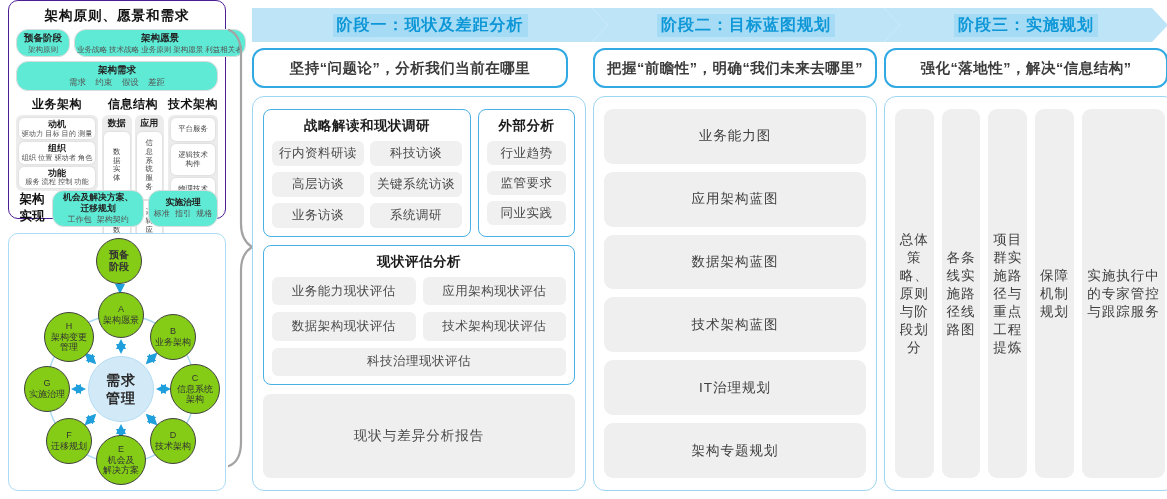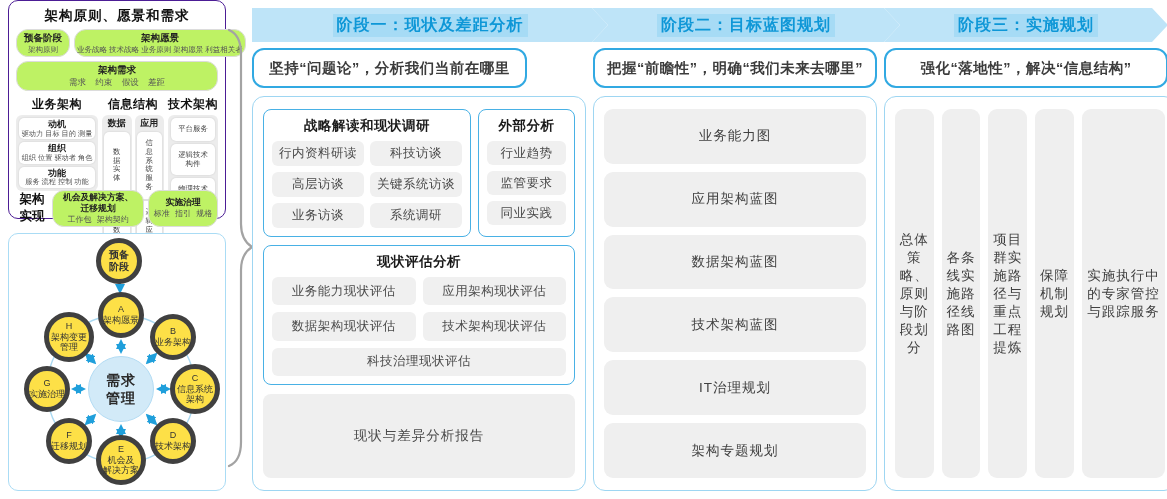--- a/index.html
+++ b/index.html
@@ -2,21 +2,21 @@
 <html><head>
 <meta charset="utf-8">
 <style>
   html,body{margin:0;padding:0;background:#fff;}
   body{width:1167px;height:499px;position:relative;font-family:"Liberation Sans",sans-serif;color:#222;overflow:hidden;}
   .pre{white-space:pre-line;}
 
   
   #left-top{position:absolute;left:8px;top:0;width:218px;height:219px;border:1px solid #4c1d95;border-radius:10px;background:#fff;box-sizing:border-box;padding:4px 7px;}
   .lt-title{font-size:13.5px;font-weight:bold;text-align:center;letter-spacing:1px;color:#111;margin:2px 0 4px;}
-  .gbox{background:#bef264;border:1px solid #dcdcdc;border-radius:12px;text-align:center;padding:2px 2px;box-sizing:border-box;}
+  .gbox{background:#5eead4;border:1px solid #dcdcdc;border-radius:12px;text-align:center;padding:2px 2px;box-sizing:border-box;}
   .gb-title{font-weight:bold;font-size:9.5px;color:#222;line-height:1.25;}
   .gb-sub{font-size:7.5px;color:#555;margin-top:1px;line-height:1.25;}
   .lt-row1{display:flex;gap:4px;}
   .prep-box{flex:0 0 54px;}
   .vision-box{flex:1;}
   .vision-box .gb-sub{white-space:nowrap;}
   .lt-row2{margin-top:4px;}
   .req-box .gb-sub{word-spacing:7px;font-size:8.5px;}
   .lt-cols{display:flex;gap:4px;margin-top:5px;height:89px;align-items:stretch;}
   .lt-col{display:flex;flex-direction:column;}
@@ -36,37 +36,37 @@
   .impl-label{flex:0 0 32px;font-weight:bold;font-size:12.5px;display:flex;align-items:center;justify-content:center;text-align:center;color:#111;}
   .impl-box{display:flex;flex-direction:column;justify-content:center;}
   .impl1{flex:1.35;}
   .impl2{flex:1;}
   .impl-box .gb-title{font-size:8.8px;}
   .impl-box .gb-sub{font-size:8px;word-spacing:3px;}
 
   
   #left-bottom{position:absolute;left:8px;top:233px;width:218px;height:258px;border:1px solid #aadcf5;border-radius:10px;background:#fff;box-sizing:border-box;}
   #adm-svg{position:absolute;left:0;top:0;}
-  .adm-node{position:absolute;border-radius:50%;background:#fde047;border:5px solid #404040;display:flex;align-items:center;justify-content:center;text-align:center;font-size:9px;line-height:1.2;color:#333;box-sizing:border-box;}
+  .adm-node{position:absolute;border-radius:50%;background:#84cc16;border:1px solid #404040;display:flex;align-items:center;justify-content:center;text-align:center;font-size:9px;line-height:1.2;color:#333;box-sizing:border-box;}
   .d46{width:46px;height:46px;}
   .d50{width:50px;height:50px;}
   .adm-center{width:66px;height:66px;background:#d2eaf8;border:1px solid #b3dcf4;font-size:14px;font-weight:bold;color:#2b2b2b;line-height:1.3;letter-spacing:1px;}
 
   
   #brace{position:absolute;left:226px;top:28px;}
 
   
   #phases{position:absolute;left:252px;top:8px;width:916px;height:483px;}
   .banner{position:absolute;top:0;height:34px;background:#bee4f8;display:flex;align-items:center;justify-content:center;}
   #banner1{left:0;width:356px;clip-path:polygon(0 0,calc(100% - 16px) 0,100% 50%,calc(100% - 16px) 100%,0 100%);}
   #banner2{left:340px;width:308px;clip-path:polygon(0 0,calc(100% - 16px) 0,100% 50%,calc(100% - 16px) 100%,0 100%,16px 50%);}
   #banner3{left:632px;width:284px;clip-path:polygon(0 0,calc(100% - 16px) 0,100% 50%,calc(100% - 16px) 100%,0 100%,16px 50%);}
   .banner-text{background:#a6dbf5;color:#0e97d7;font-weight:bold;font-size:16px;padding:1px 4px;letter-spacing:1px;}
   .subtitle{position:absolute;top:40px;height:40px;background:#fff;border:2px solid #31a9e2;border-radius:12px;box-sizing:border-box;display:flex;align-items:center;justify-content:center;font-size:14.5px;font-weight:bold;color:#3c3c3c;letter-spacing:0.5px;}
-  #sub1{left:0;width:275px;}
+  #sub1{left:0;width:316px;}
   #sub2{left:341px;width:284px;}
   #sub3{left:632px;width:284px;}
   .container{position:absolute;top:88px;height:395px;border:1.5px solid #9ed6f2;border-radius:12px;background:#fff;box-sizing:border-box;padding:12px 10px;}
   #cont1{left:0;width:334px;display:flex;flex-direction:column;}
   #cont2{left:341px;width:284px;display:flex;flex-direction:column;gap:8px;}
   #cont3{left:632px;width:292px;display:flex;gap:8px;}
 
   .bluebox{border:1.5px solid #49b1e5;border-radius:8px;background:#fff;padding:5px 8px 8px;box-sizing:border-box;display:flex;flex-direction:column;}
   .bb-title{font-weight:bold;font-size:13.5px;text-align:center;color:#1a1a1a;padding:2px 0 6px;letter-spacing:0.5px;}
   .chip{background:#f0f0f0;border-radius:6px;display:flex;align-items:center;justify-content:center;font-size:12.5px;color:#4a4a4a;min-height:24px;letter-spacing:0.5px;font-family:Liberation Serif, serif;}

